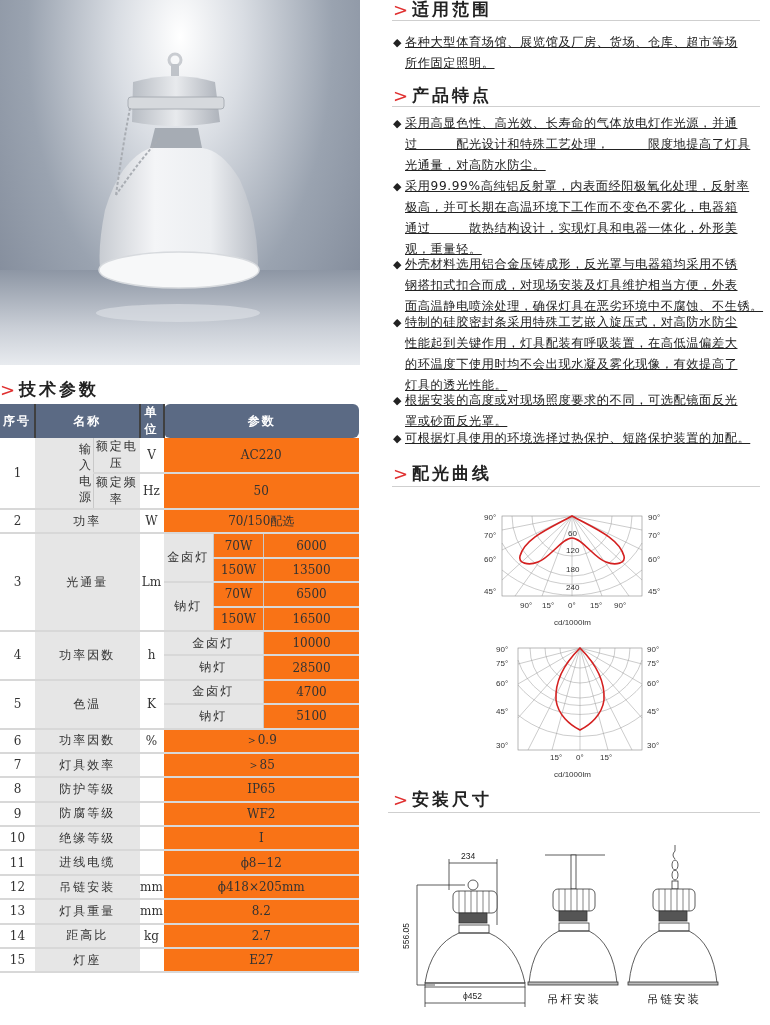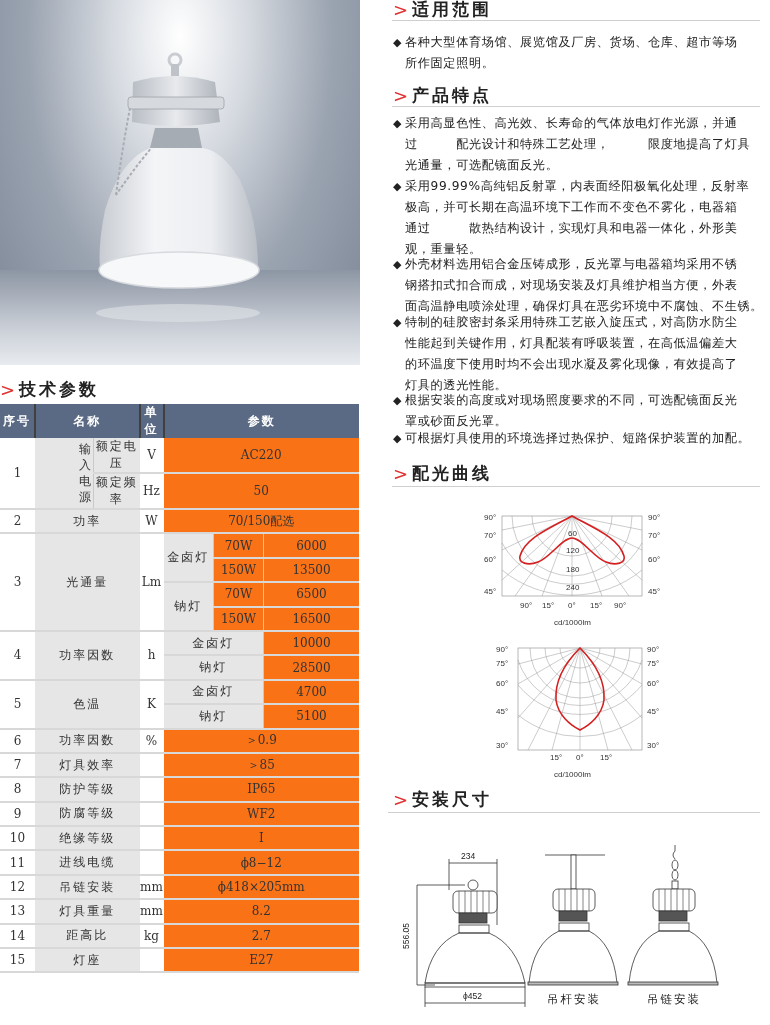--- a/index.html
+++ b/index.html
@@ -22,32 +22,32 @@
   .sec-title {
     position: absolute; display: flex; align-items: center;
     font-size: 17px; font-weight: bold; letter-spacing: 3px; color: #222;
   }
   .sec-title .arrow { color: #e03030; font-weight: normal; font-size: 18px; margin-right: 4px; letter-spacing: 0; }
   .sec-rule { position: absolute; height: 1px; background: #cfcfcf; }
 
   
   .para { position: absolute; left: 393px; width: 375px; font-size: 12.2px; line-height: 21px; color: #222; letter-spacing: 0.6px; }
   .para .bullet { position: absolute; left: 0; top: 0; font-size: 11px; }
-  .para .txt { display: block; padding-left: 12px; white-space: pre-wrap; }
+  .para .txt { display: block; padding-left: 12px; white-space: pre-wrap; text-decoration: underline; }
 
   
   table.spec {
     position: absolute; left: 0; top: 404px; width: 359px;
     border-collapse: collapse; font-family: "DejaVu Serif", "Liberation Serif", serif; font-size: 12px; color: #333;
   }
   table.spec th {
     background: #5b6a84; color: #fff; font-family: "DejaVu Sans", sans-serif; font-weight: bold; font-size: 12px;
     height: 24px; border-right: 2px solid #404040; letter-spacing: 2px;
   }
-  table.spec th:last-child { border-right: none; }
+  table.spec th:last-child { border-right: none; border-radius: 6px; }
   table.spec td {
     height: 24.4px; text-align: center; border-bottom: 2px solid #d8d8d8;
   }
   table.spec td.c-no { width: 35px; background: #fff; }
   table.spec td.g { background: #e6e6e6; font-family: "DejaVu Sans", sans-serif; letter-spacing: 2px; }
   table.spec td.w { background: #fff; }
   table.spec td.p { background: #f97316; }
   table.spec td.br { border-right: 1px solid #c9c9c9; }
 
   
@@ -251,21 +251,21 @@
 <div class="sec-title" style="left:393px;top:84px;">
   <span class="arrow">&gt;</span>
   <span>产品特点</span>
 </div>
 <div class="sec-rule" style="left:392px;top:106px;width:368px;"></div>
 
 <div class="para" style="top:113px;">
   <span class="bullet">◆</span>
   <span class="txt">采用高显色性、高光效、长寿命的气体放电灯作光源，并通
 过　　　配光设计和特殊工艺处理，　　　限度地提高了灯具
-光通量，可选配镜面反光。</span>
+光通量，对高防水防尘。</span>
 </div>
 <div class="para" style="top:176px;">
   <span class="bullet">◆</span>
   <span class="txt">采用99.99%高纯铝反射罩，内表面经阳极氧化处理，反射率
 极高，并可长期在高温环境下工作而不变色不雾化，电器箱
 通过　　　散热结构设计，实现灯具和电器一体化，外形美
 观，重量轻。</span>
 </div>
 <div class="para" style="top:254px;">
   <span class="bullet">◆</span>

